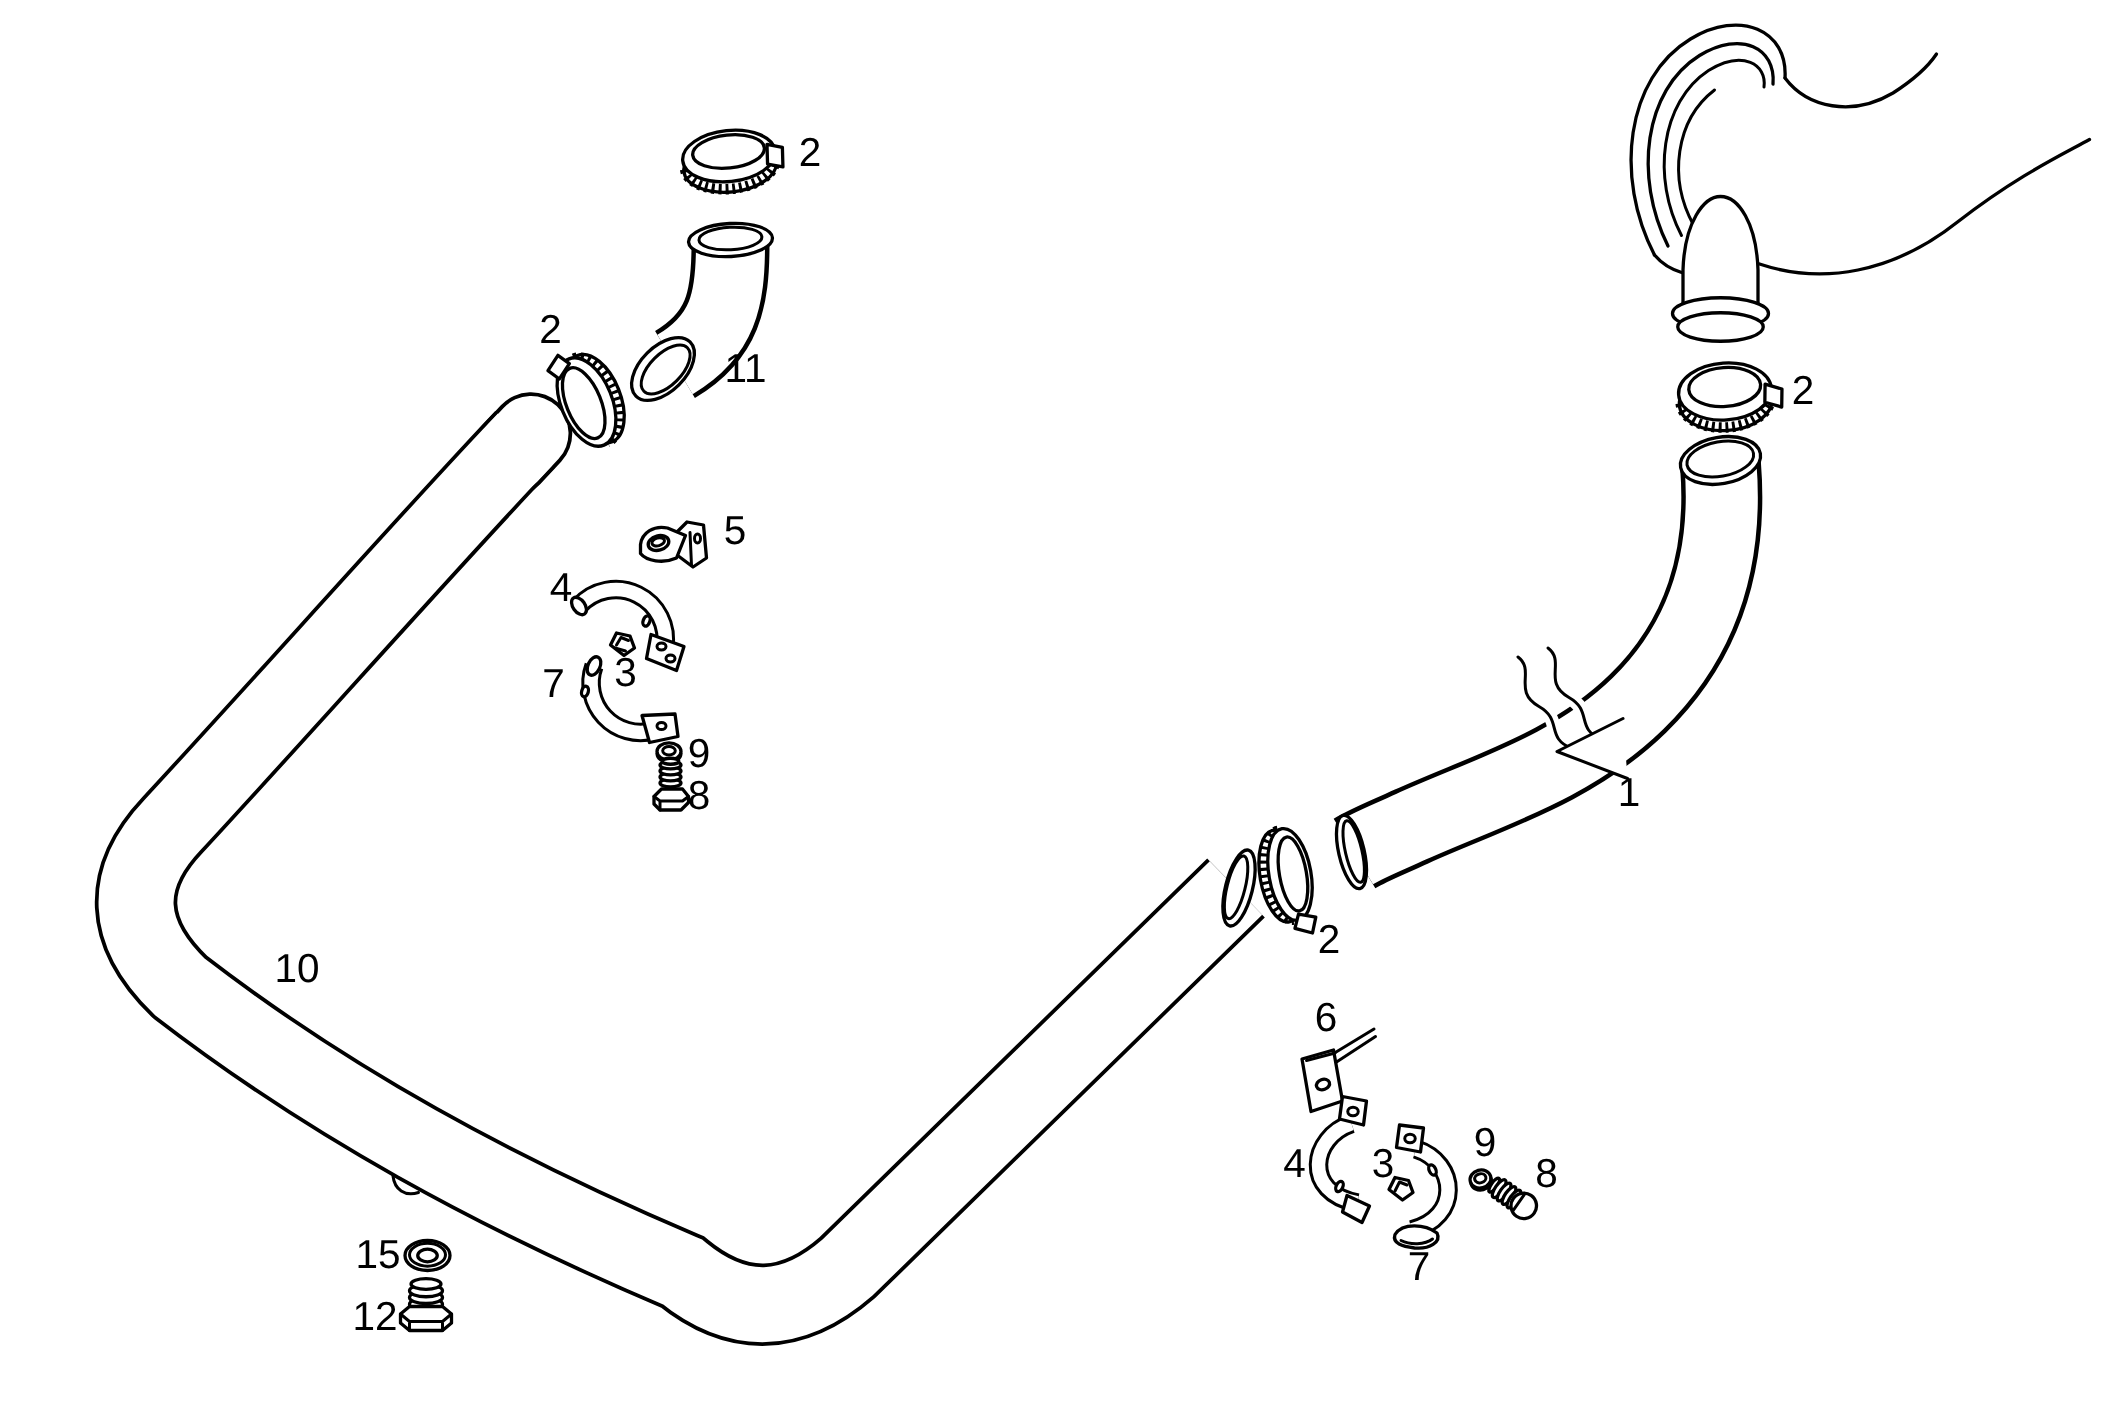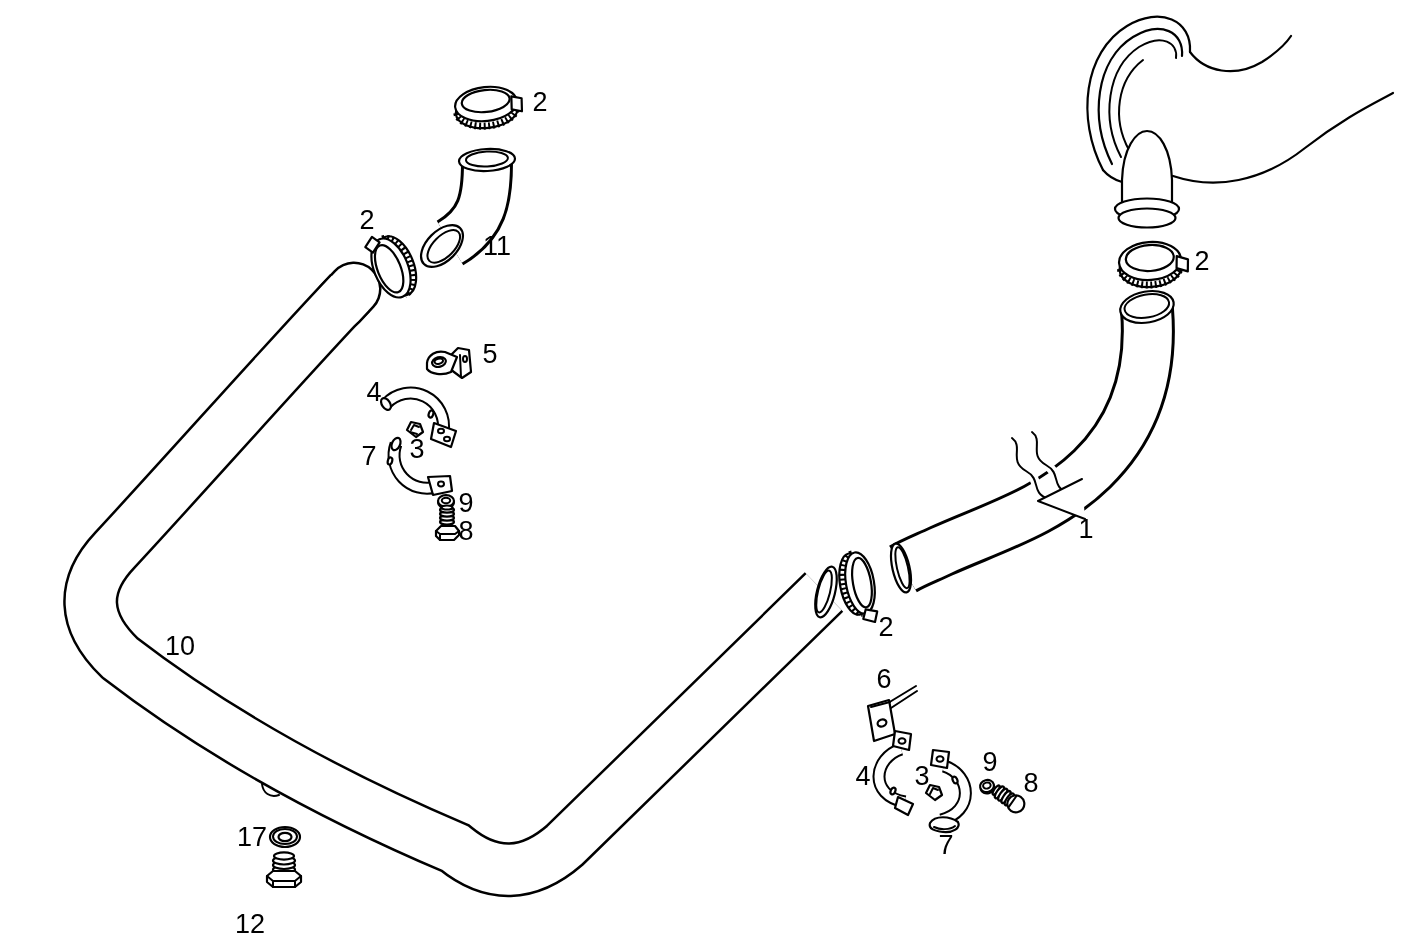--- a/index.html
+++ b/index.html
@@ -256,17 +256,17 @@
   <span class="lbl" style="left:374px;top:392px">4</span>
   <span class="lbl" style="left:863px;top:776px">4</span>
   <span class="lbl" style="left:490px;top:354px">5</span>
   <span class="lbl" style="left:884px;top:679px">6</span>
   <span class="lbl" style="left:369px;top:456px">7</span>
   <span class="lbl" style="left:946px;top:845px">7</span>
   <span class="lbl" style="left:466px;top:531px">8</span>
   <span class="lbl" style="left:1031px;top:783px">8</span>
   <span class="lbl" style="left:466px;top:503px">9</span>
   <span class="lbl" style="left:990px;top:762px">9</span>
-  <span class="lbl" style="left:180px;top:646px">10</span>
+  <span class="lbl" style="left:198px;top:646px">10</span>
   <span class="lbl" style="left:497px;top:246px">11</span>
-  <span class="lbl" style="left:250px;top:924px">12</span>
-  <span class="lbl" style="left:252px;top:837px">17</span>
+  <span class="lbl" style="left:250px;top:878px">12</span>
+  <span class="lbl" style="left:252px;top:837px">15</span>
 </div>
 
 </body></html>

